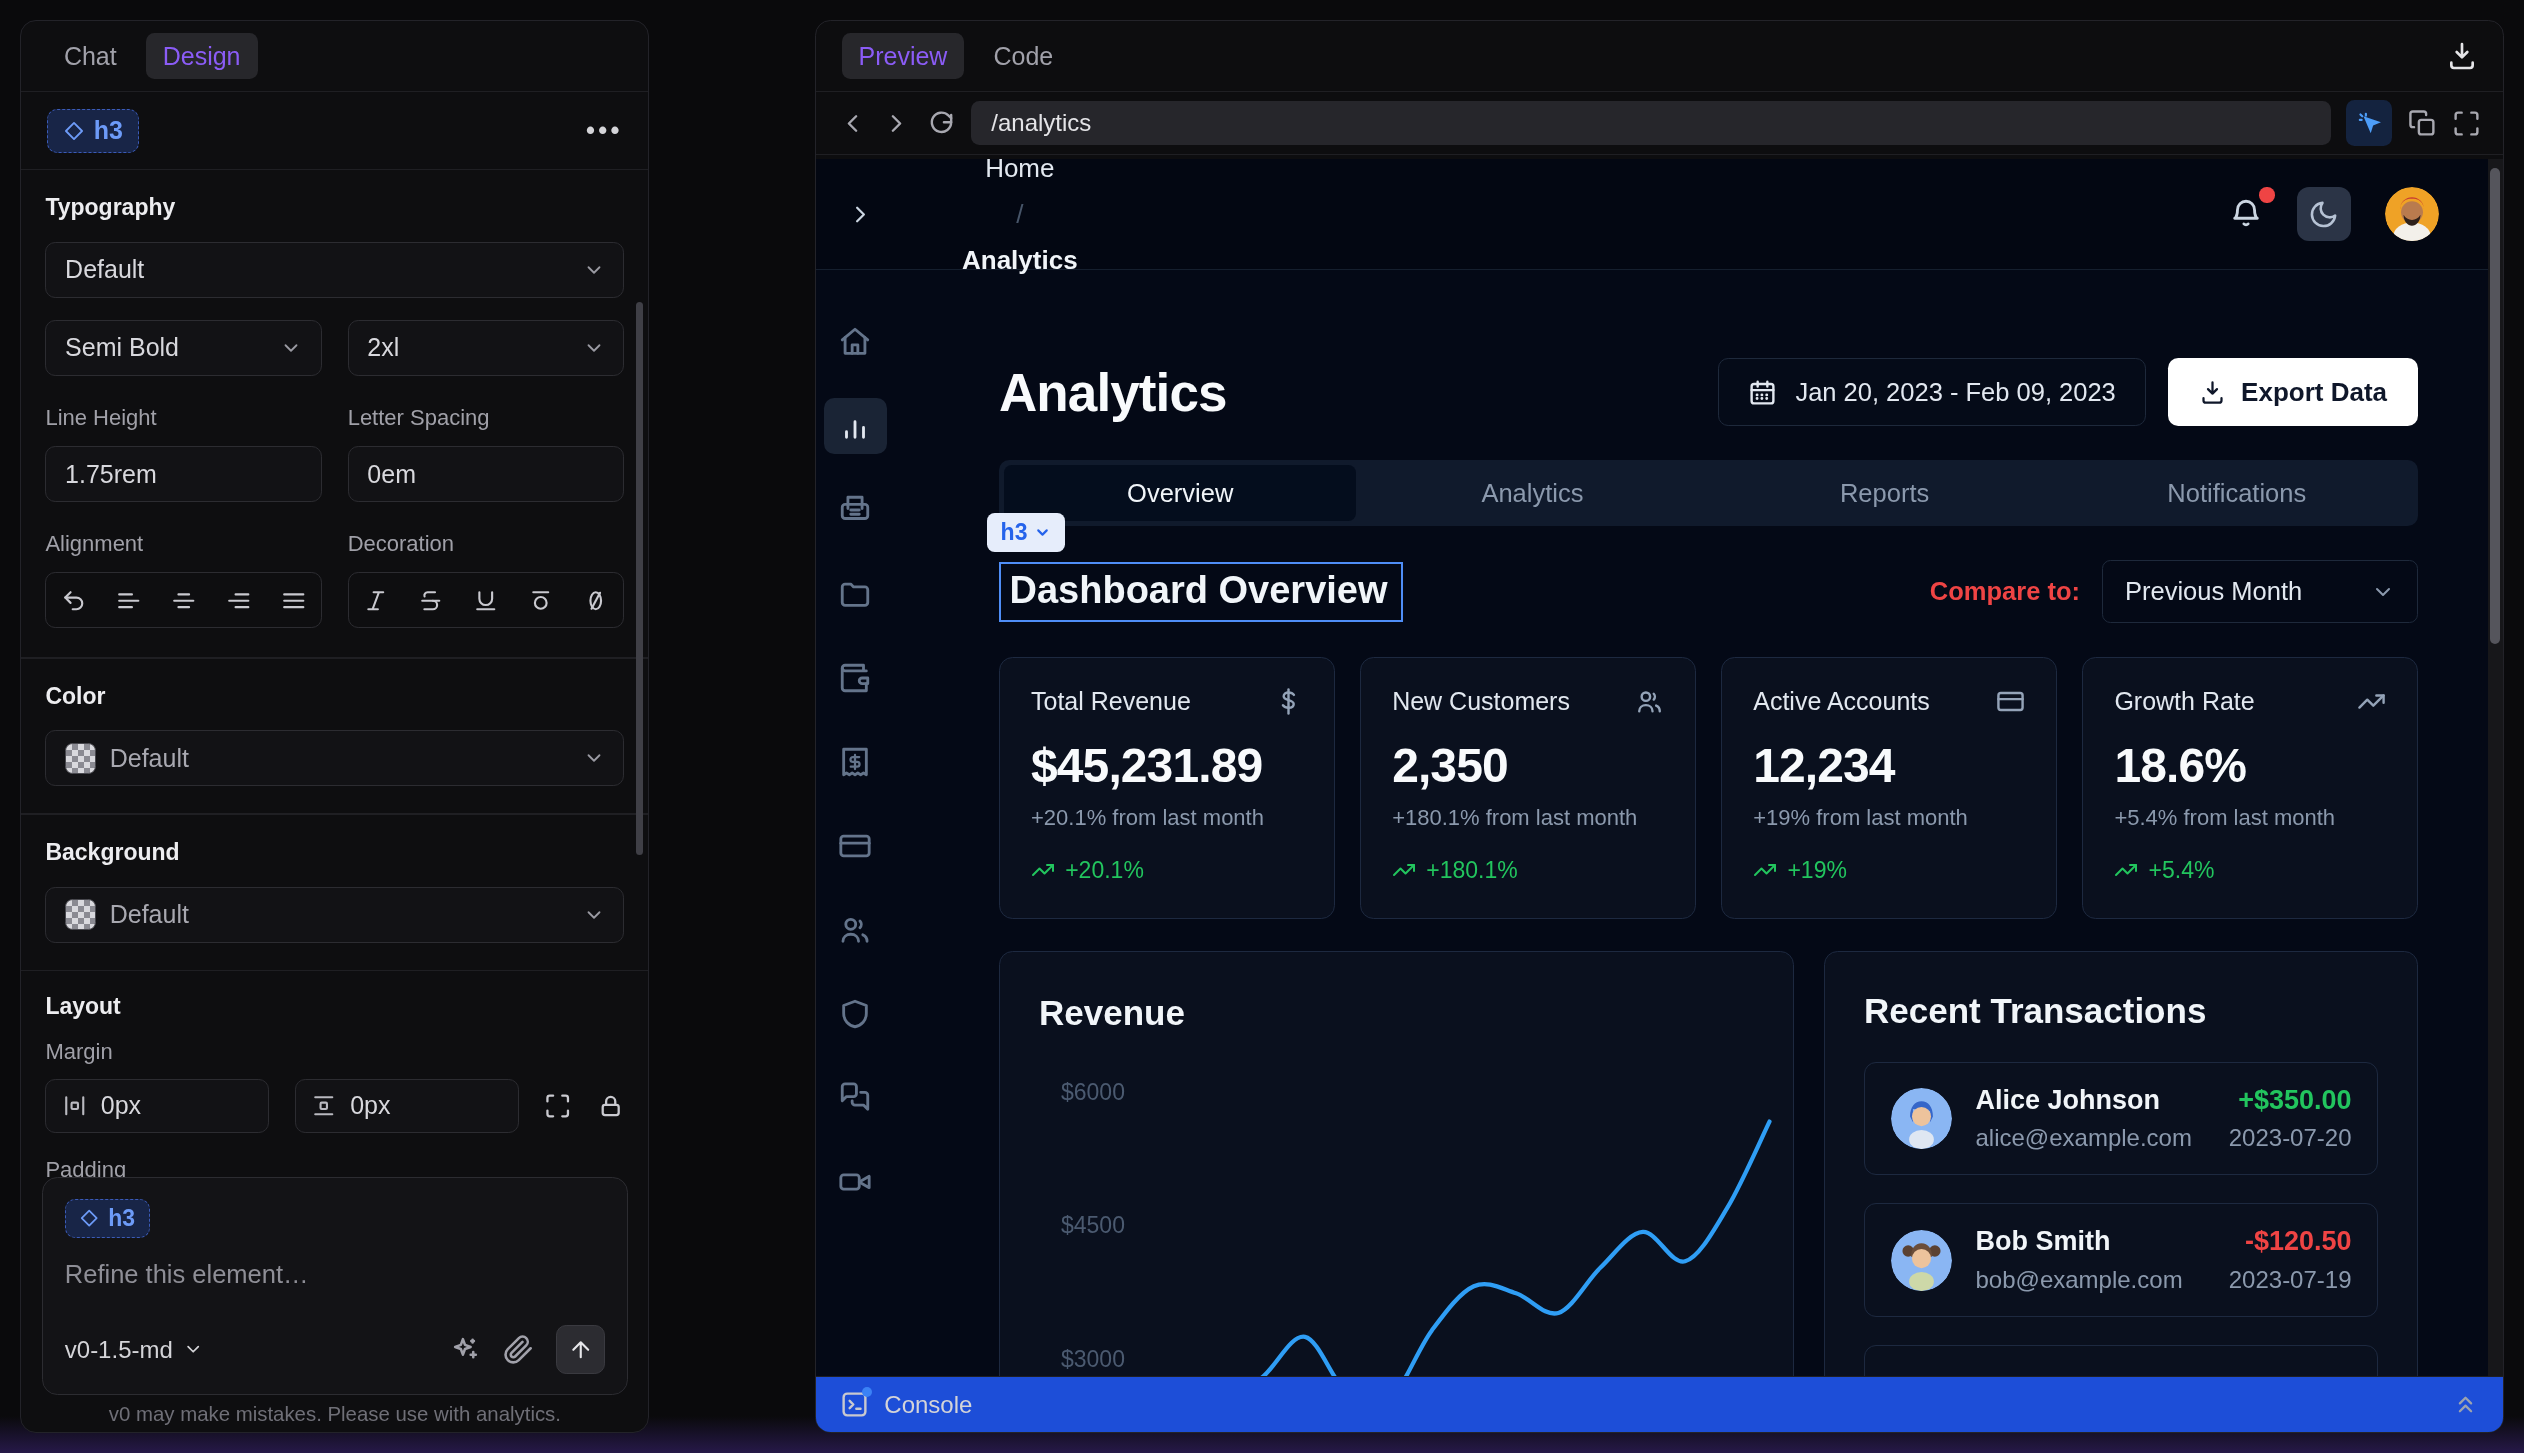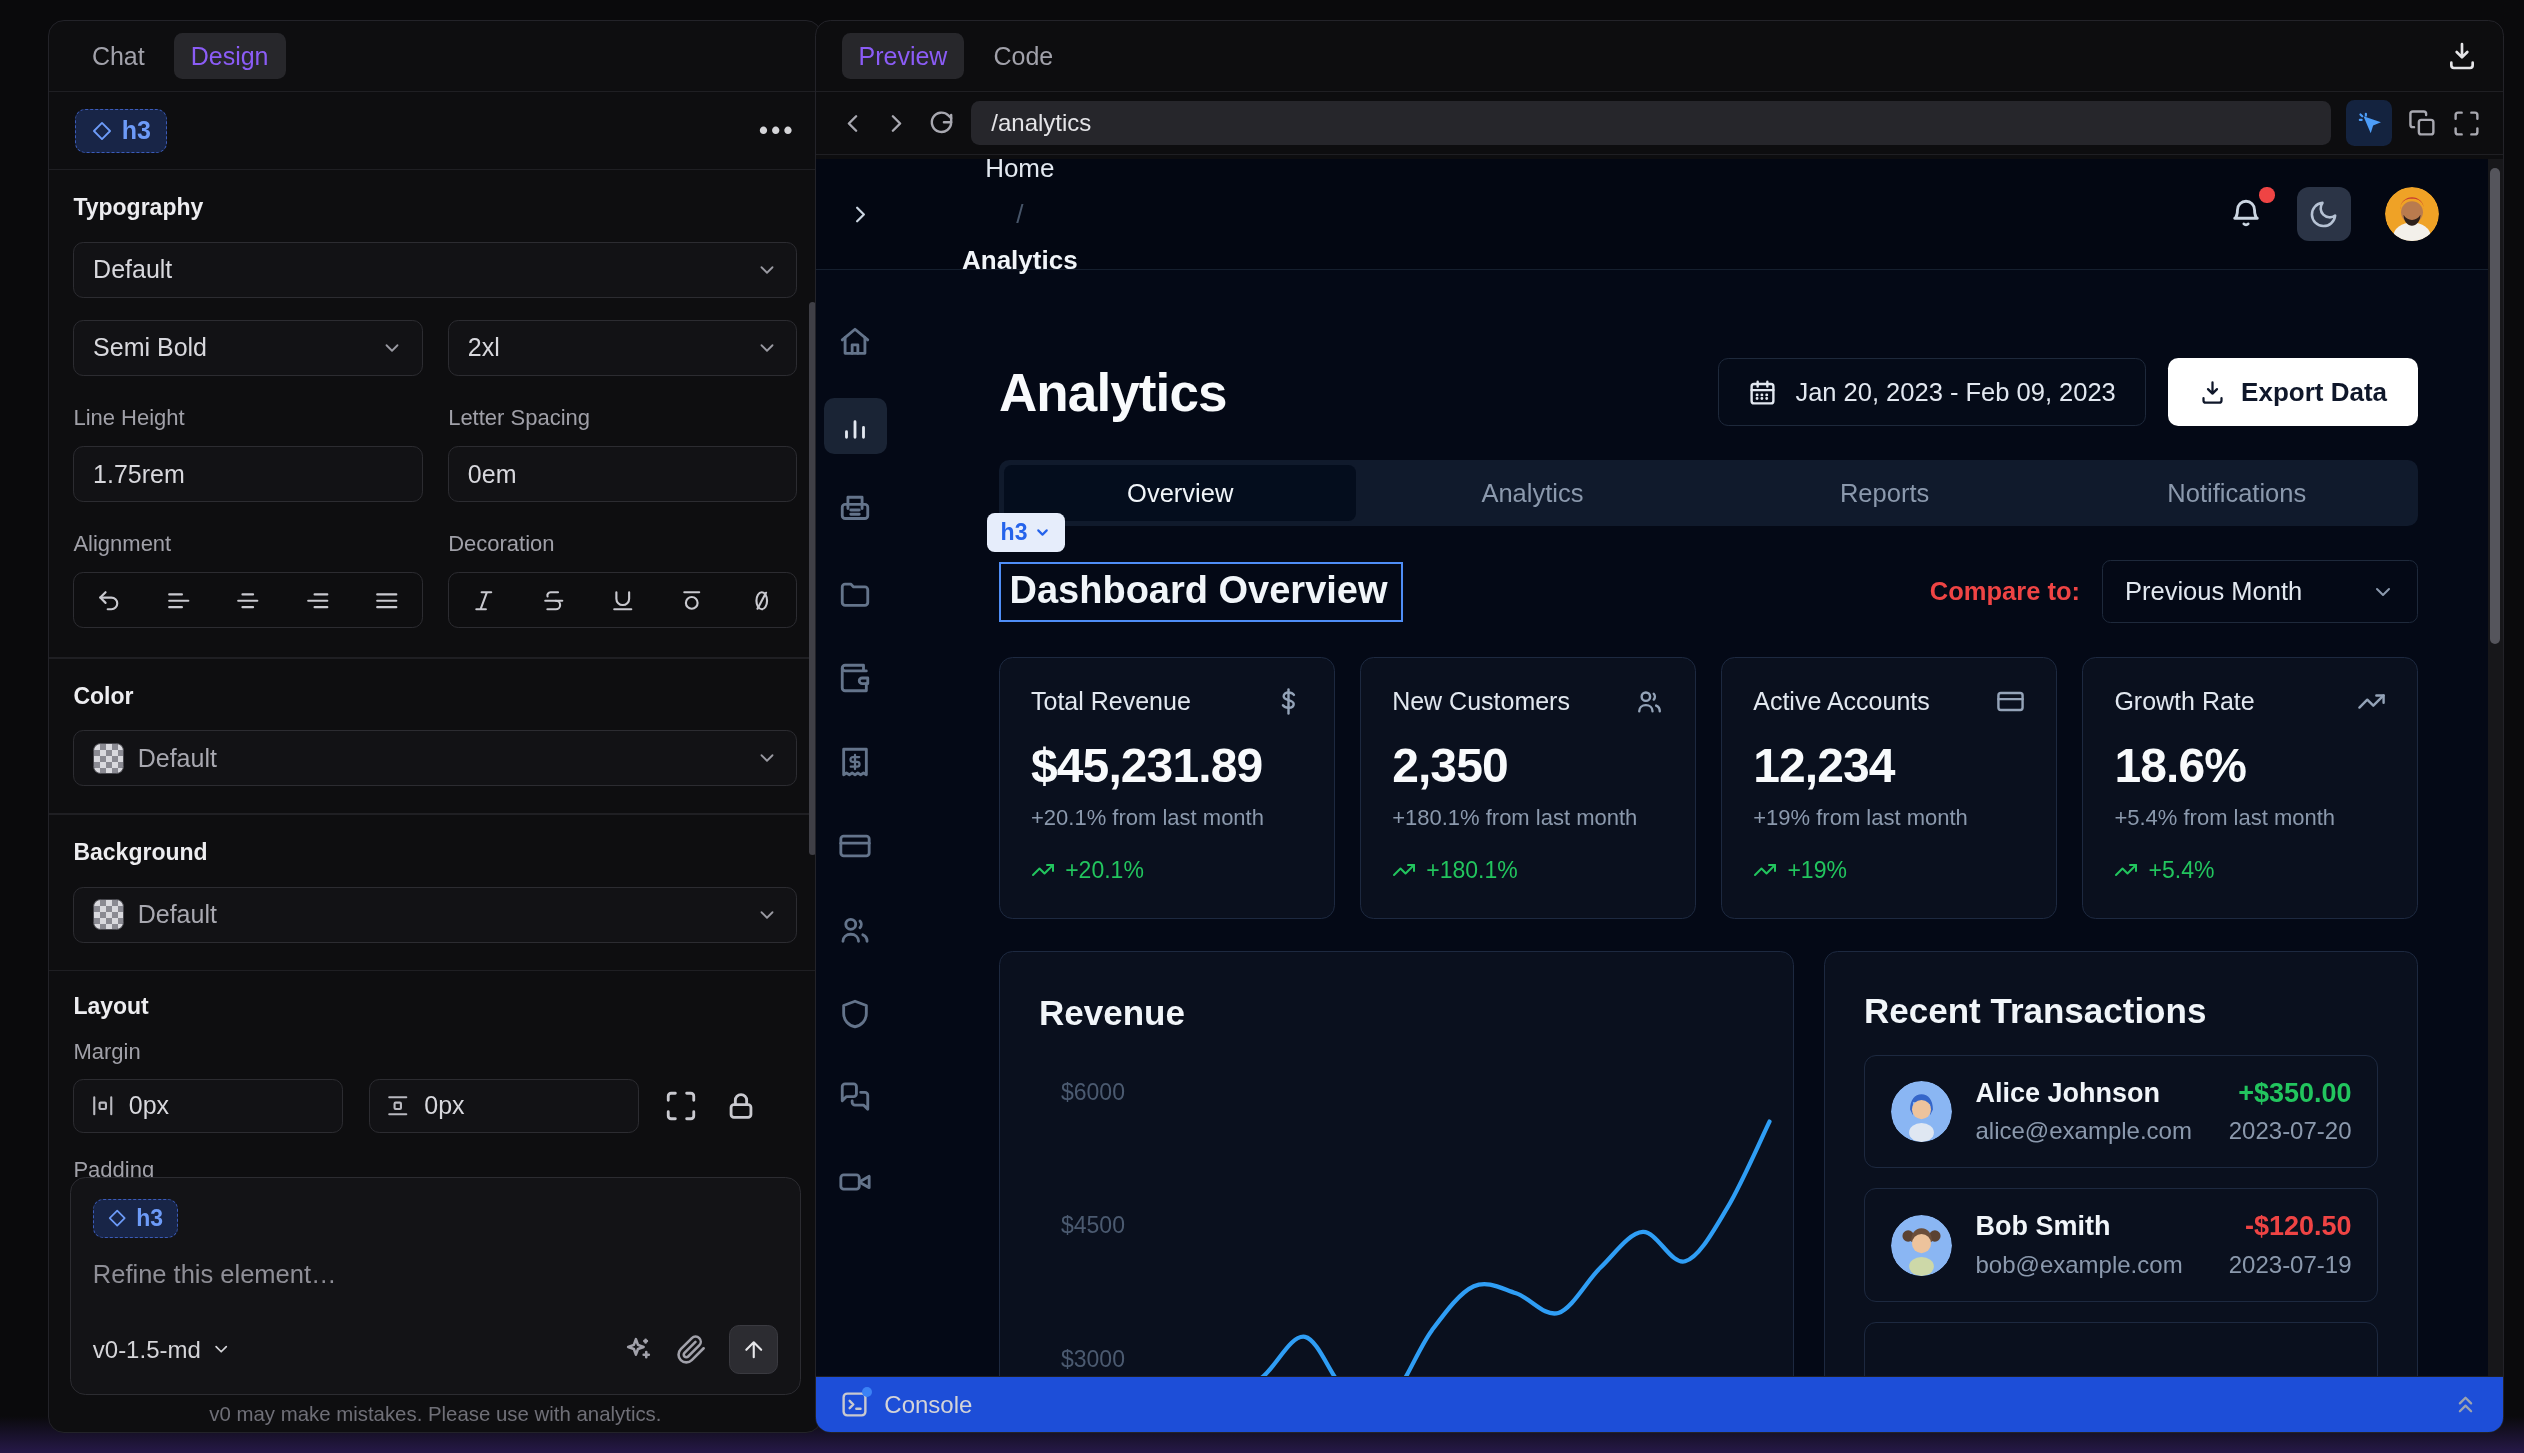--- a/index.html
+++ b/index.html
@@ -6,22 +6,22 @@
   html,body { width:2525px; height:1454px; }
   body {
     font-family:"Liberation Sans","DejaVu Sans",sans-serif;
     background:linear-gradient(#0a0a0c 0%,#0a0a0c 97.4%,#27194a 100%);
     color:#e7e7ea; overflow:hidden; position:relative;
   }
   .ic { fill:none; stroke:currentColor; stroke-width:2; stroke-linecap:round; stroke-linejoin:round; display:block; }
 
   
   .left-panel {
-    position:absolute; left:20.4px; top:20.4px; width:774px; height:1413px;
-    background:#0e0e10; border:1.7px solid #232329; border-radius:16px; overflow:hidden;margin-left:28px;
+    position:absolute; left:20.4px; top:20.4px; width:629px; height:1413px;
+    background:#0e0e10; border:1.7px solid #232329; border-radius:16px; overflow:hidden;
   }
   .lp-header { height:71px; display:flex; align-items:center; gap:12px; padding:0 25.5px; border-bottom:1.7px solid #1f1f23; }
   .lp-tab { font-size:25px; color:#a1a1aa; padding:8.5px 17px; border-radius:8.5px; cursor:pointer; }
   .lp-tab.active { background:#27272b; color:#8b5cf6; }
   .chip-row { height:78px; display:flex; align-items:center; padding:0 25.5px; border-bottom:1.7px solid #1f1f23; }
   .el-chip {
     display:inline-flex; align-items:center; gap:8.5px; background:#182547;
     border:1.7px dashed #3b5bb8; border-radius:10.2px; padding:6.8px 15.3px; color:#6d9bf8; font-size:25px; font-weight:600;
   }
   .ellipsis { margin-left:auto; color:#d4d4d8; letter-spacing:3.4px; font-size:25.5px; font-weight:700; }
@@ -126,21 +126,21 @@
 
   .charts-row { display:grid; grid-template-columns:795px 1fr; gap:30px; margin-top:32px; }
   .panel-card { background:#0a101e; border:1.7px solid #1d2940; border-radius:13.6px; }
   .revenue-card { height:595px; position:relative; overflow:hidden; }
   .card-title { font-size:35px; font-weight:700; color:#f1f5f9; }
   .revenue-card .card-title { position:absolute; top:41px; left:39px; }
   .y-tick { position:absolute; left:61px; font-size:23px; color:#4b5a70; }
   .chart-svg { position:absolute; left:0; top:0; width:795px; height:595px; }
 
   .tx-card { height:595px; padding:39px 39px; }
-  .tx-list { margin-top:24px; display:flex; flex-direction:column; gap:20px; }
+  .tx-list { margin-top:31px; display:flex; flex-direction:column; gap:28px; }
   .tx-row { border:1.7px solid #1d2940; border-radius:12px; padding:22px 25.5px; display:flex; align-items:center; gap:24px; }
   .tx-avatar { width:61px; height:61px; border-radius:50%; overflow:hidden; flex:none; }
   .tx-name { font-size:27px; font-weight:600; color:#f1f5f9; }
   .tx-email { margin-top:8.5px; font-size:24px; color:#8b99ad; }
   .tx-right { margin-left:auto; text-align:right; }
   .tx-amount { font-size:27px; font-weight:700; }
   .tx-amount.positive { color:#22c55e; }
   .tx-amount.negative { color:#ef4444; }
   .tx-date { margin-top:8.5px; font-size:24px; color:#8b99ad; }
 

